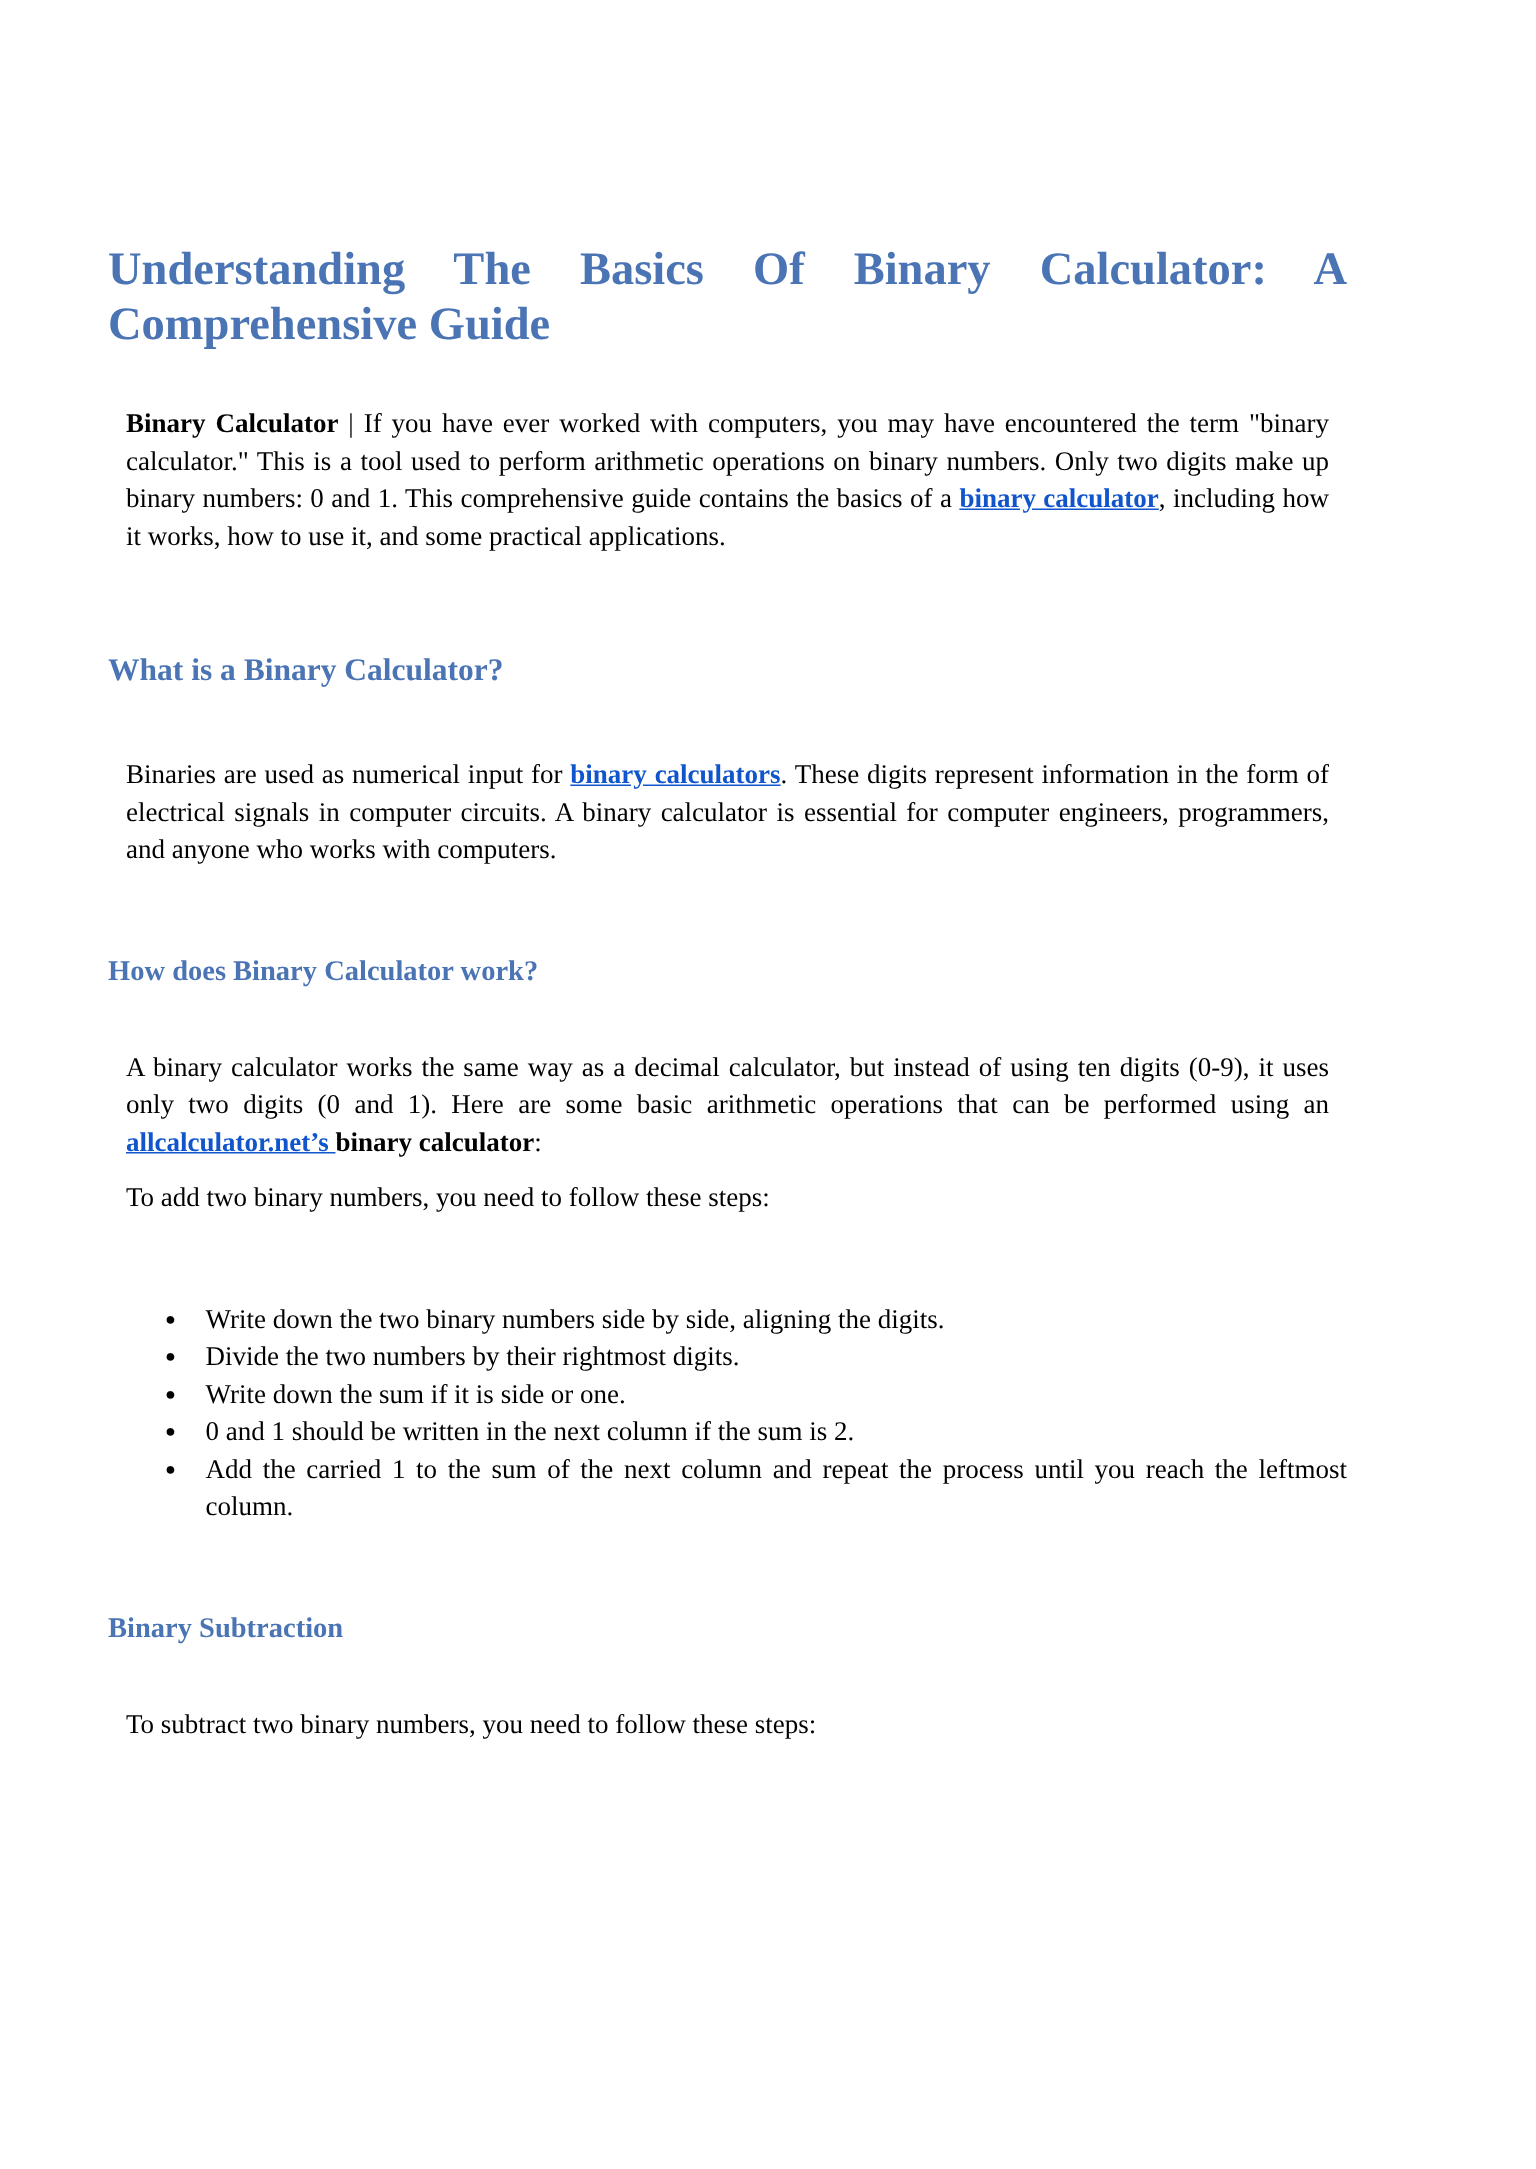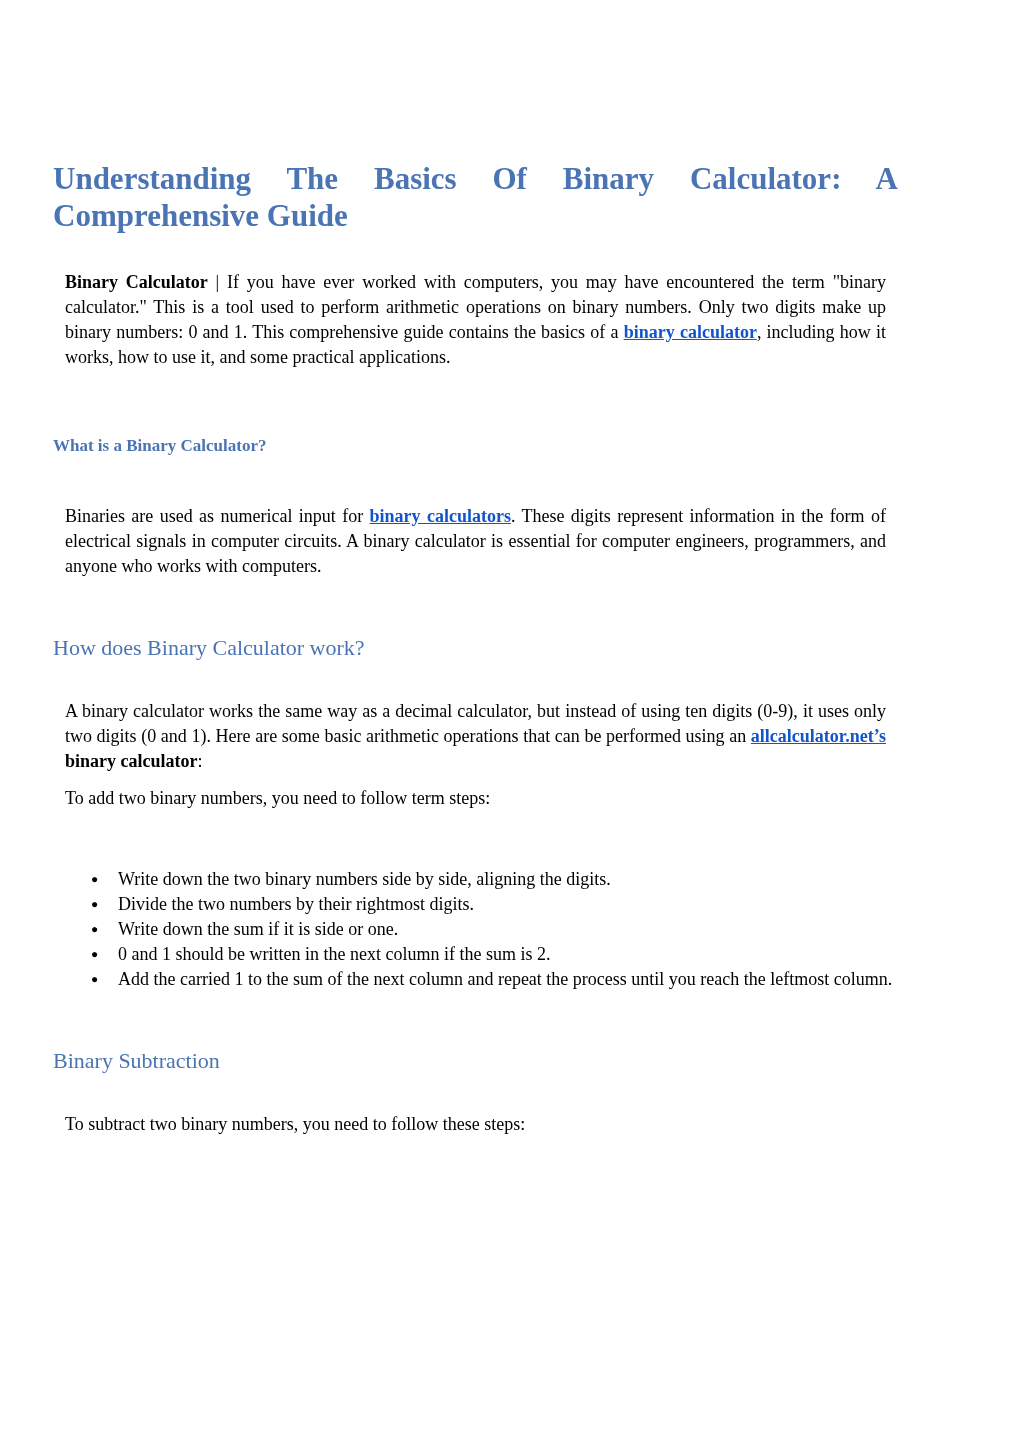--- a/index.html
+++ b/index.html
@@ -2,49 +2,49 @@
 <html><head>
 <meta charset="utf-8">
 <style>
   * { margin: 0; padding: 0; box-sizing: border-box; }
   html, body { background: #ffffff; }
   .page {
     position: relative;
     width: 1024px;
     height: 1250px;
     background: #ffffff;
-    padding: 160px 126px 0 53px;
+    padding: 160px 126px 0 72px;
     font-family: "Liberation Serif", "DejaVu Serif", serif;
     color: #000000;
     overflow: hidden;
   }
   .doc-title {
     font-size: 31px;
     font-weight: bold;
     line-height: 37px;
     color: #4a74b4;
     text-align: justify;
     margin: 0 0 36px 0;
   }
   .body-para {
     font-size: 18px;
     line-height: 25px;
     text-align: justify;
     margin: 12px;
   }
   .h2-heading {
-    font-size: 17px;
+    font-size: 21px;
     font-weight: bold;
     line-height: 28px;
     color: #4a74b4;
     margin: 62px 0 44px 0;
   }
   .h3-heading {
-    font-size: 22px;
-    font-weight: normal;
+    font-size: 19px;
+    font-weight: bold;
     line-height: 24px;
     color: #4a74b4;
     margin: 57px 0 39px 0;
   }
   .h3-tight { margin-top: 56px; }
   .doc-link {
     color: #1155cc;
     font-weight: bold;
     text-decoration: underline;
     cursor: pointer;
@@ -81,21 +81,21 @@
 
   <h2 class="h2-heading">What is a Binary Calculator?</h2>
 
   <p class="body-para"><span>Binaries are used as numerical input for </span><a class="doc-link">binary calculators</a><span>. These digits represent information in the form of electrical signals in computer circuits. A binary calculator is essential for computer engineers, programmers, and anyone who works with computers.</span></p>
 
   <h3 class="h3-heading">How does Binary Calculator work?</h3>
 
   <p class="body-para"><span>A binary calculator works the same way as a decimal calculator, but instead of using ten digits (0-9), it uses only two digits (0 and 1). Here are some basic arithmetic operations that can be performed using an </span><a class="doc-link">allcalculator.net’s </a><span class="lead-bold">binary calculator</span><span>:</span></p>
 
 
-  <p class="body-para">To add two binary numbers, you need to follow term steps:</p>
+  <p class="body-para">To add two binary numbers, you need to follow these steps:</p>
 
   <ul class="steps">
     <li><span class="bullet">●</span><span>Write down the two binary numbers side by side, aligning the digits.</span></li>
     <li><span class="bullet">●</span><span>Divide the two numbers by their rightmost digits.</span></li>
     <li><span class="bullet">●</span><span>Write down the sum if it is side or one.</span></li>
     <li><span class="bullet">●</span><span>0 and 1 should be written in the next column if the sum is 2.</span></li>
     <li><span class="bullet">●</span><span>Add the carried 1 to the sum of the next column and repeat the process until you reach the leftmost column.</span></li>
   </ul>
 
   <h3 class="h3-heading">Binary Subtraction</h3>

